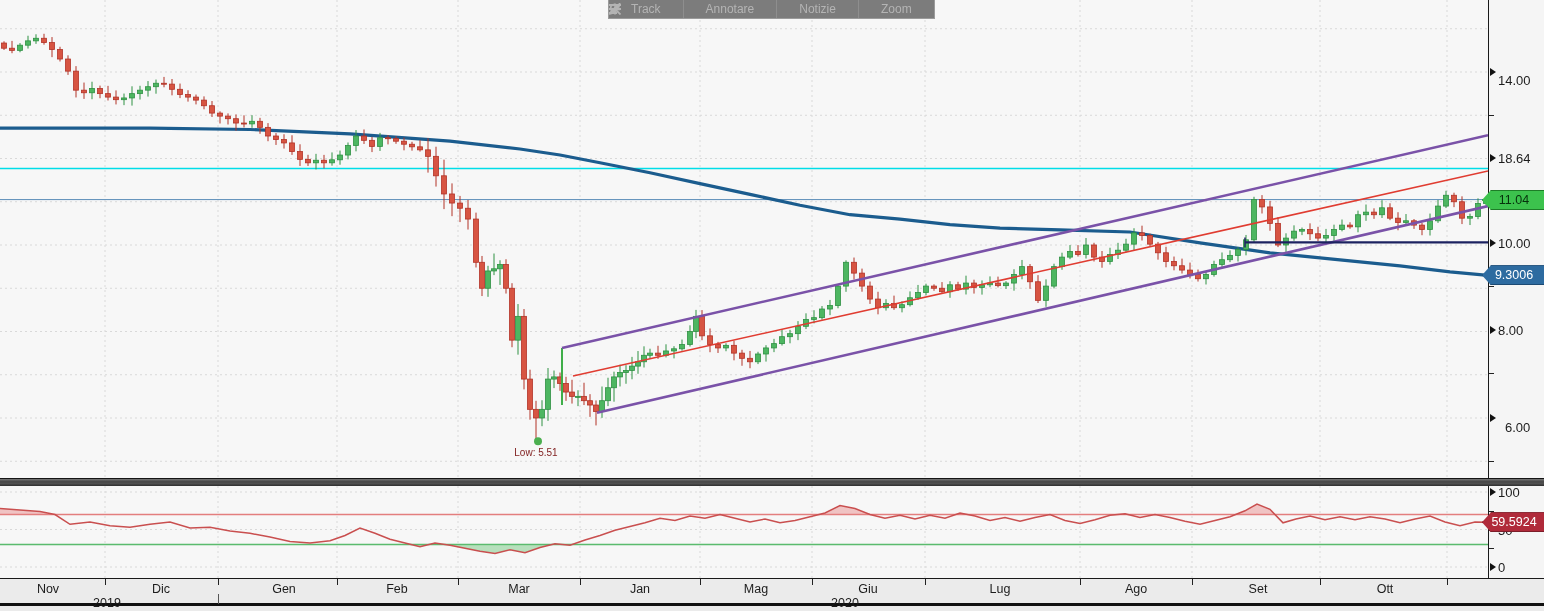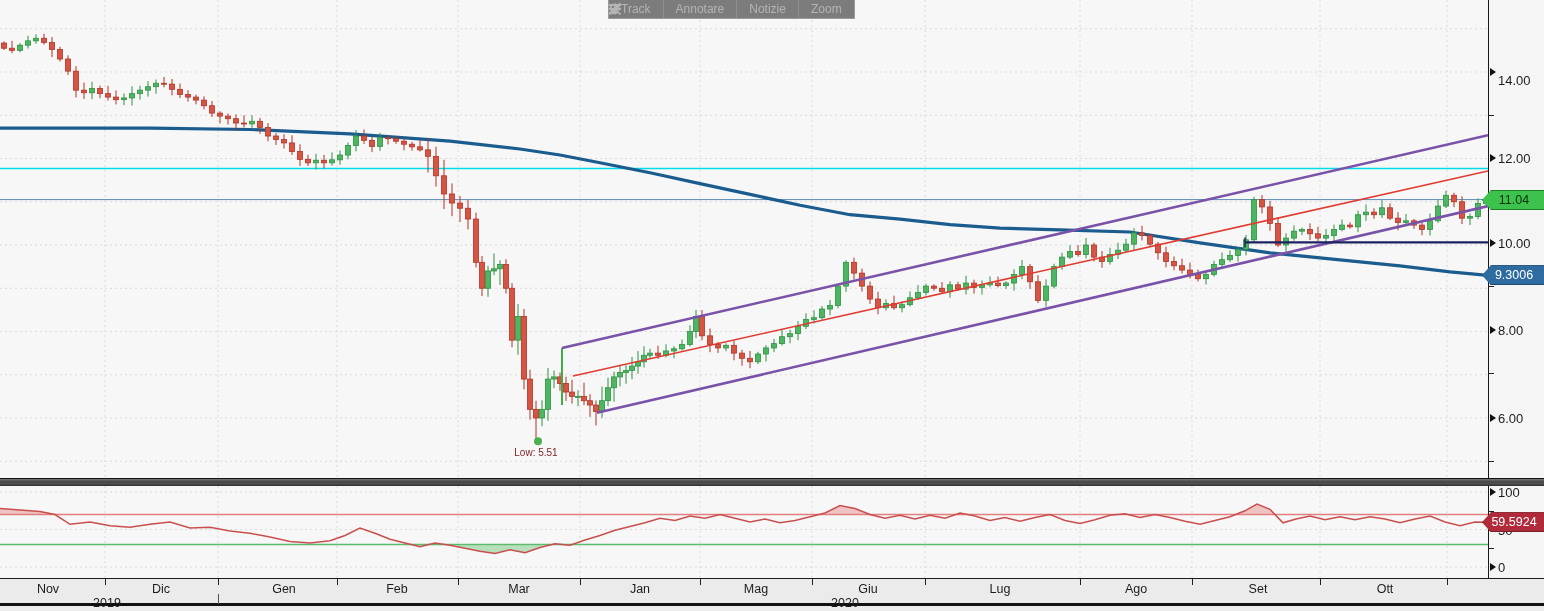--- a/index.html
+++ b/index.html
@@ -29,21 +29,21 @@
   #time-axis{position:absolute;left:0;top:578px;width:1544px;height:33px;background:#ebebeb;
              border-top:1px solid #1a1a1a;box-sizing:border-box;}
   .month-label{position:absolute;top:3px;font-size:12.5px;color:#1c1c1c;transform:translateX(-50%);}
   .year-label{position:absolute;top:17px;font-size:12.5px;color:#1c1c1c;transform:translateX(-50%);}
   .month-tick{position:absolute;top:0;width:1px;height:6px;background:#222;}
   .year-sep{position:absolute;top:15px;width:1px;height:10px;background:#555;}
   #time-axis .baseline{position:absolute;left:0;top:24px;width:1544px;height:3px;background:#111;}
   
   #toolbar{position:absolute;left:608px;top:0;height:19px;display:flex;align-items:stretch;
            background:#7c7c7c;border:1px solid #9b9b9b;border-top:none;box-sizing:border-box;}
-  .tb-btn{display:flex;align-items:center;gap:5px;padding:0 12px;color:#b4b4b4;font-size:12px;
+  .tb-btn{display:flex;align-items:center;gap:5px;padding:0 22px;color:#b4b4b4;font-size:12px;
           border-right:1px solid #8e8e8e;cursor:pointer;user-select:none;}
   .tb-btn:last-child{border-right:none;}
   .tb-ico{width:12px;height:12px;display:inline-block;}
   
   #low-label{position:absolute;font-size:10px;color:#7f1d1d;transform:translateX(-50%);}
 </style>
 </head>
 <body>
 
 <div id="root">
@@ -864,27 +864,27 @@
       </g>
       <line x1="1245" y1="242.40499999999997" x2="1488" y2="242.40499999999997" stroke="#1c2260" stroke-width="2.4"></line>
       <line x1="1245" y1="237.40499999999997" x2="1245" y2="247.40499999999997" stroke="#1c2260" stroke-width="1.5"></line>
       <circle cx="538" cy="441.1925" r="4" fill="#4caf50"></circle>
     </svg>
 
   <div id="price-axis">
       <div class="axis-arrow" style="top: 72px;"></div>
       <div class="axis-label" style="top: 80px;">14.00</div>
       <div class="axis-arrow" style="top: 158px;"></div>
-      <div class="axis-label" style="top: 158px;">12.00</div>
+      <div class="axis-label" style="top: 158px;">18.64</div>
       <div class="axis-arrow" style="top: 243px;"></div>
       <div class="axis-label" style="top: 243px;">10.00</div>
       <div class="axis-arrow" style="top: 330px;"></div>
       <div class="axis-label" style="top: 330px;">8.00</div>
       <div class="axis-arrow" style="top: 418px;"></div>
-      <div class="axis-label" style="top: 418px;">6.00</div>
+      <div class="axis-label" style="top: 427px; margin-left: 7px;">6.00</div>
       <div class="axis-tick" style="top: 115px;"></div>
       <div class="axis-tick" style="top: 201px;"></div>
       <div class="axis-tick" style="top: 286px;"></div>
       <div class="axis-tick" style="top: 373px;"></div>
       <div class="axis-tick" style="top: 461px;"></div>
     </div>
 
   <div class="badge" id="badge-price" style="left: 1482px; top: 200.02px; background: rgb(60, 194, 77); color: rgb(6, 49, 12); border: 1px solid rgb(29, 125, 39);">11.04</div>
   <div class="badge" id="badge-ma" style="left: 1482px; top: 275.249px; background: rgb(45, 107, 160); color: rgb(255, 255, 255); border: 1px solid rgb(28, 74, 115);">9.3006</div>
 

